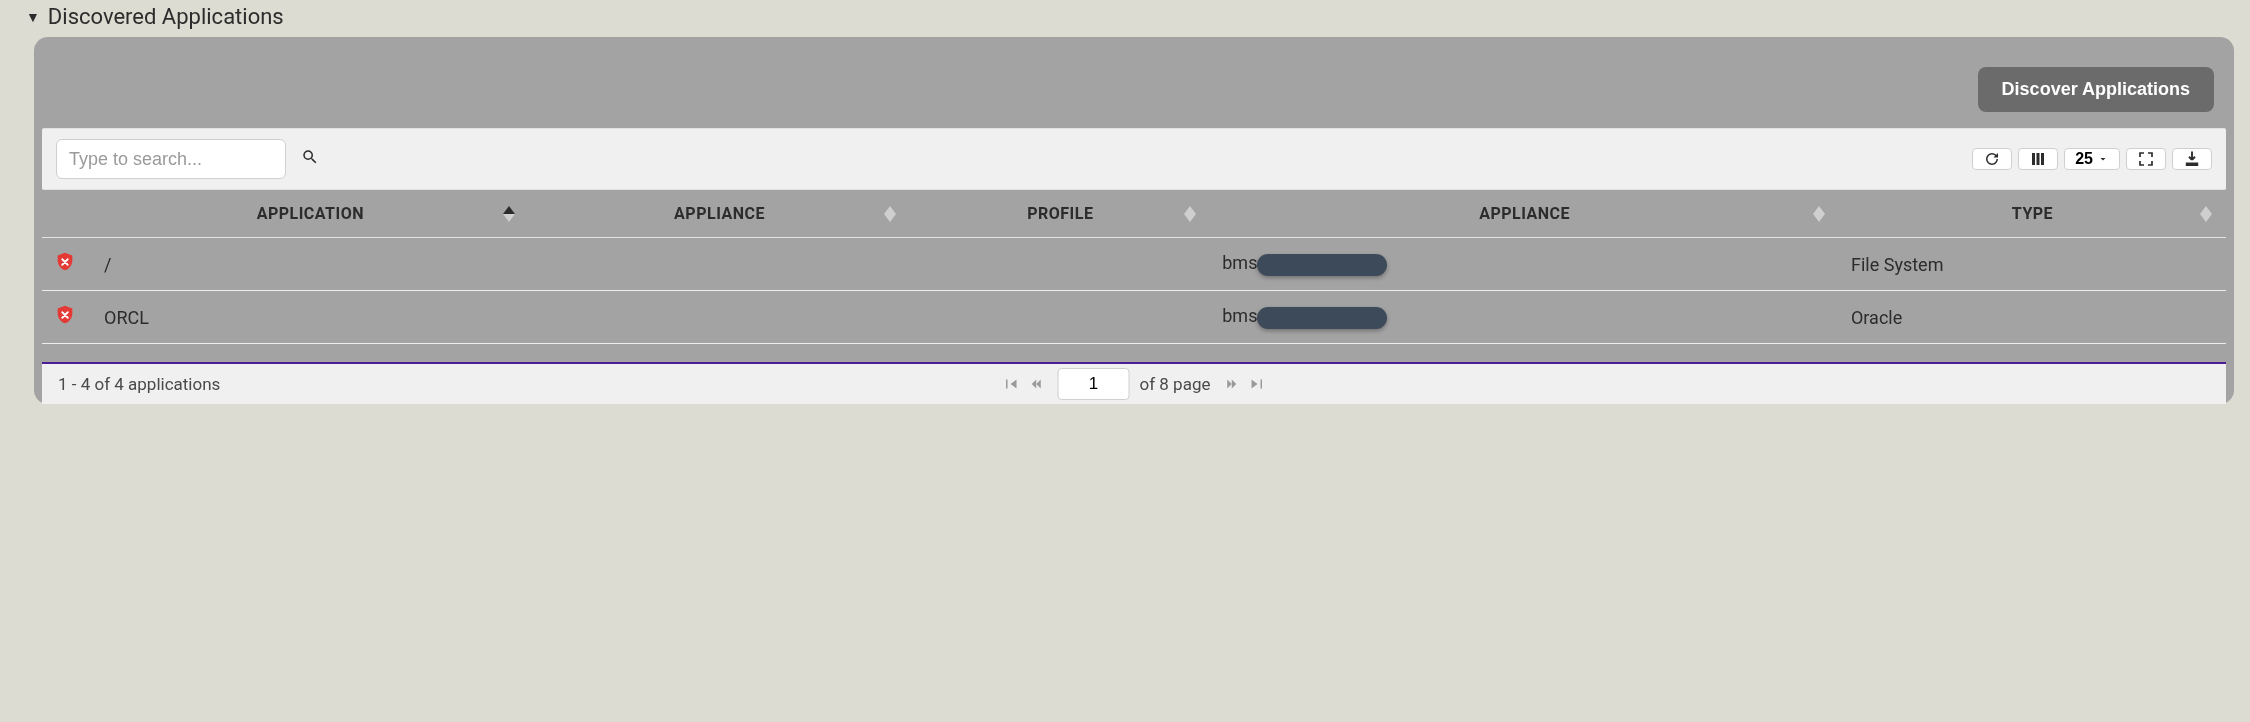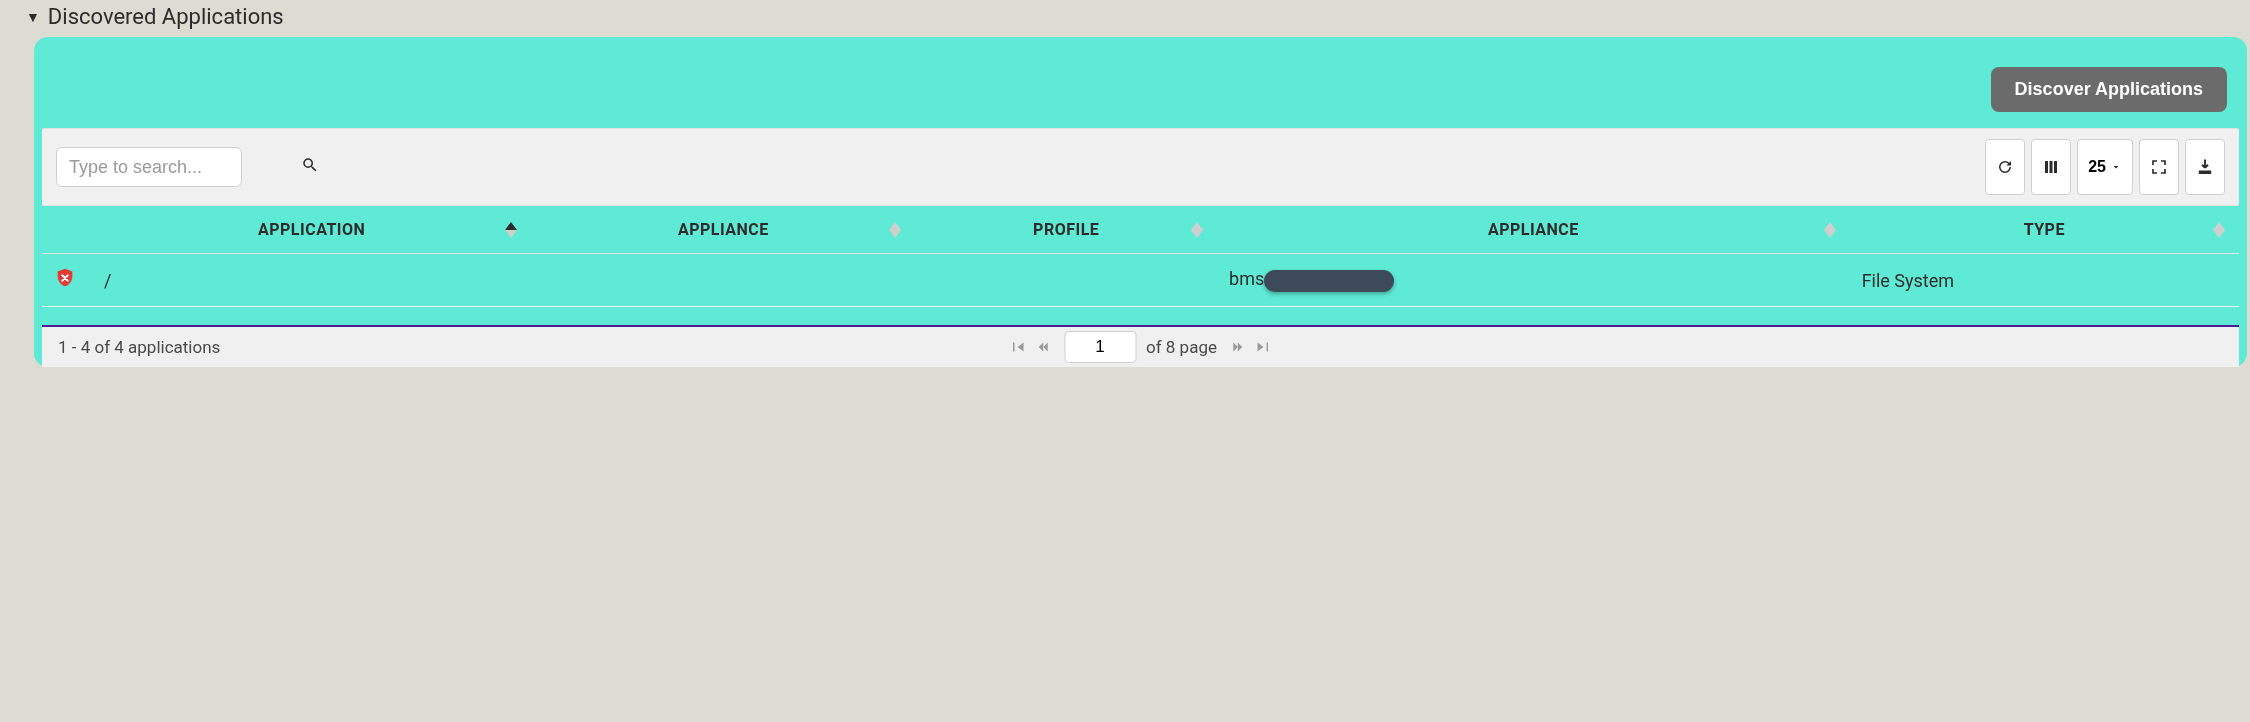--- a/index.html
+++ b/index.html
@@ -19,24 +19,24 @@
     padding: 4px 0 8px 0;
     font-size: 22px;
     font-weight: 400;
     color: #2c2c2c;
   }
   .section-header .tri {
     font-size: 14px;
     line-height: 1;
   }
   .card {
-    background: #5eead4;
+    background: #a3a3a3;
     border-radius: 14px;
     margin-left: 8px;
-    margin-right: 3px;
+    margin-right: 16px;
     padding-bottom: 0;
     overflow: visible;
   }
   .card-top {
     display: flex;
     justify-content: flex-end;
     padding: 30px 20px 16px 20px;
   }
   .primary-btn {
     background: #6b6b6b;
@@ -61,40 +61,40 @@
     border-radius: 2px;
   }
   .search-wrap {
     display: flex;
     align-items: center;
     background: #fff;
     border: 1px solid #cfcfcf;
     border-radius: 6px;
     height: 40px;
     padding: 0 12px;
-    width: 186px;
+    width: 230px;
   }
   .search-wrap input {
     border: none;
     outline: none;
     font-size: 18px;
     flex: 1;
     color: #333;
     background: transparent;
   }
   .search-wrap input::placeholder { color: #9a9a9a; }
   .toolbar-right {
     display: flex;
     gap: 6px;
   }
   .tbtn {
     background: #fff;
     border: 1px solid #cfcfcf;
     border-radius: 4px;
-    height: 56px;
+    height: 22px;
     min-width: 40px;
     display: flex;
     align-items: center;
     justify-content: center;
     padding: 0 10px;
     cursor: pointer;
     font-size: 16px;
     font-weight: 600;
   }
   .tbtn svg { display: block; }
@@ -308,20 +308,31 @@
           <td><svg class="shield" viewBox="0 0 24 24">
               <path fill="#e53935" d="M12 2l8 3v5c0 5-3.4 9.7-8 11-4.6-1.3-8-6-8-11V5l8-3z"></path>
               <path d="M9 9l6 6M15 9l-6 6" stroke="#fff" stroke-width="2" stroke-linecap="round"></path>
             </svg></td>
           <td>/</td>
           <td></td>
           <td></td>
           <td class="appliance-cell"><span>bms</span><span class="redacted"></span></td>
           <td>File System</td>
         </tr>
+        <tr>
+          <td><svg class="shield" viewBox="0 0 24 24">
+              <path fill="#e53935" d="M12 2l8 3v5c0 5-3.4 9.7-8 11-4.6-1.3-8-6-8-11V5l8-3z"></path>
+              <path d="M9 9l6 6M15 9l-6 6" stroke="#fff" stroke-width="2" stroke-linecap="round"></path>
+            </svg></td>
+          <td>ORCL</td>
+          <td></td>
+          <td></td>
+          <td class="appliance-cell"><span>bms</span><span class="redacted"></span></td>
+          <td>Oracle</td>
+        </tr>
       </tbody>
   </table>
 
   <div class="footer">
     <span>1 - 4 of 4 applications</span>
     <div class="pager">
       <span class="nav-icon">
           <svg width="18" height="18" viewBox="0 0 24 24">
             <path d="M6 6h2v12H6zM20 6l-8 6 8 6z"></path>
           </svg>

